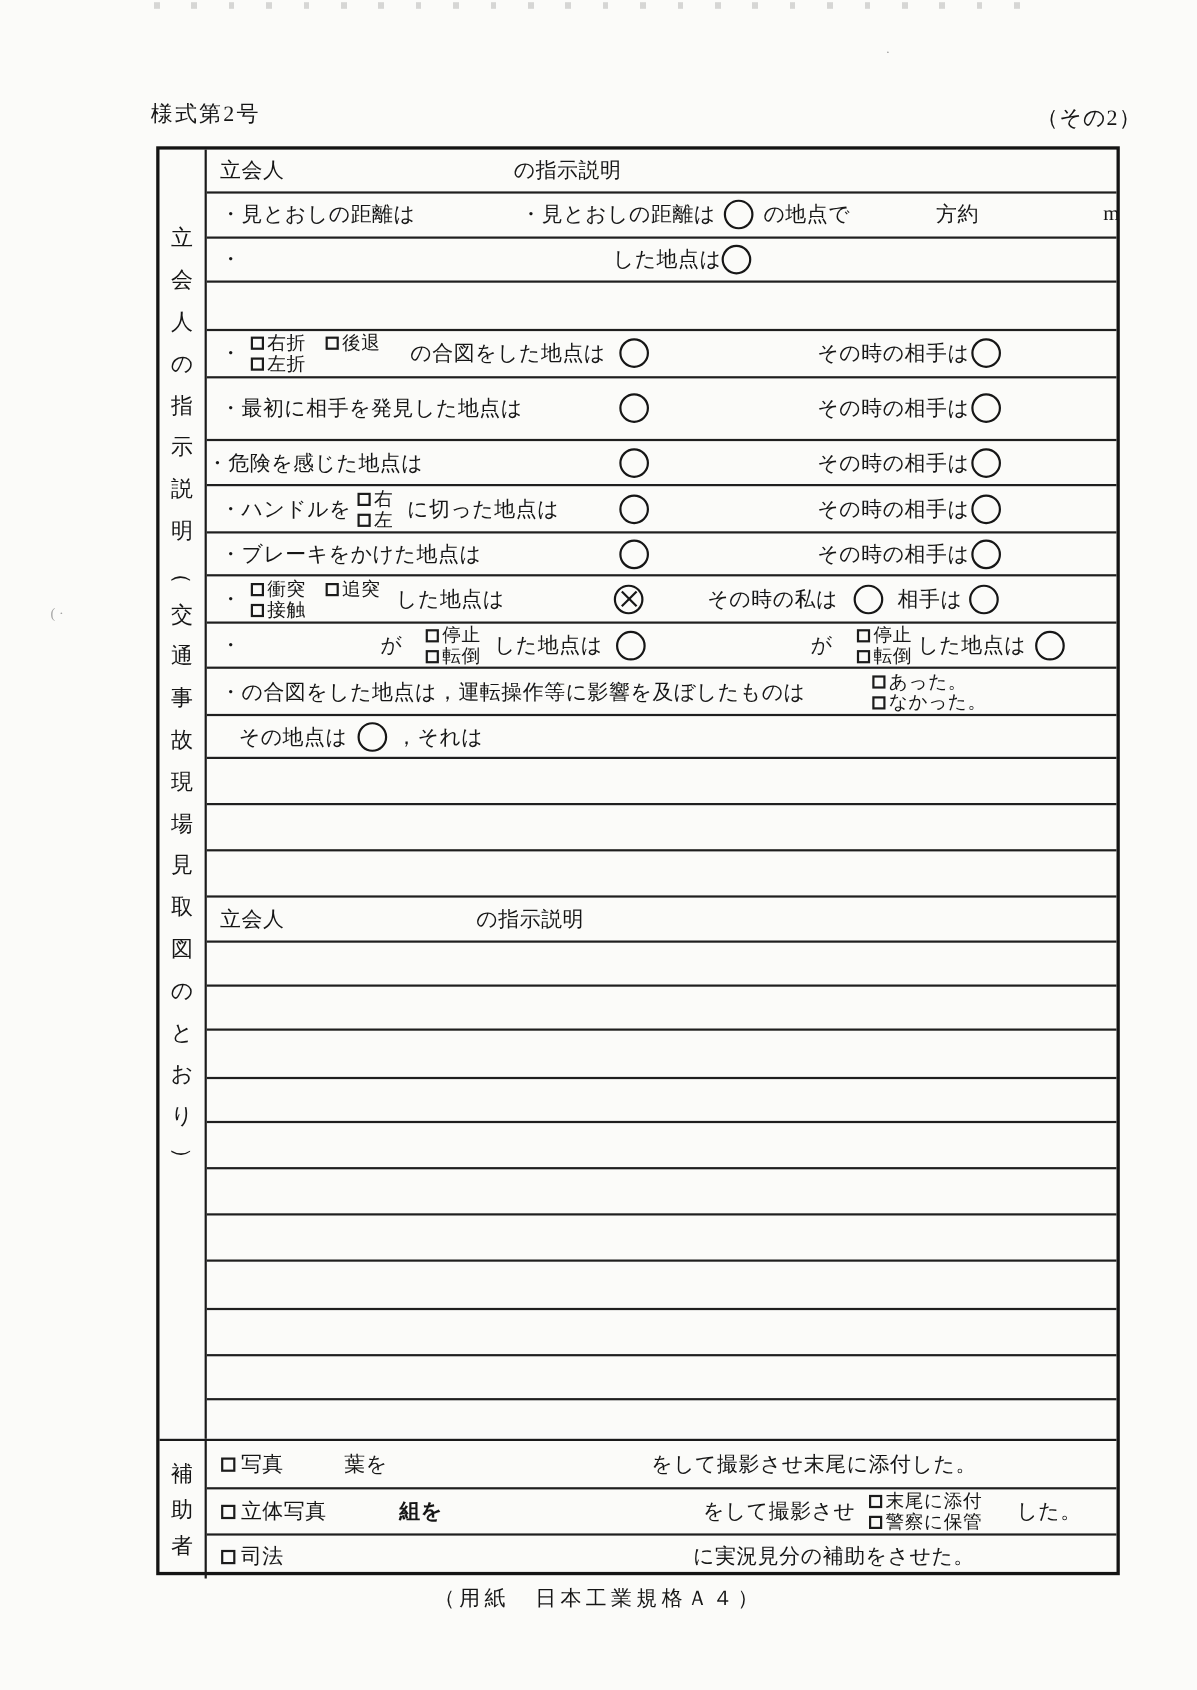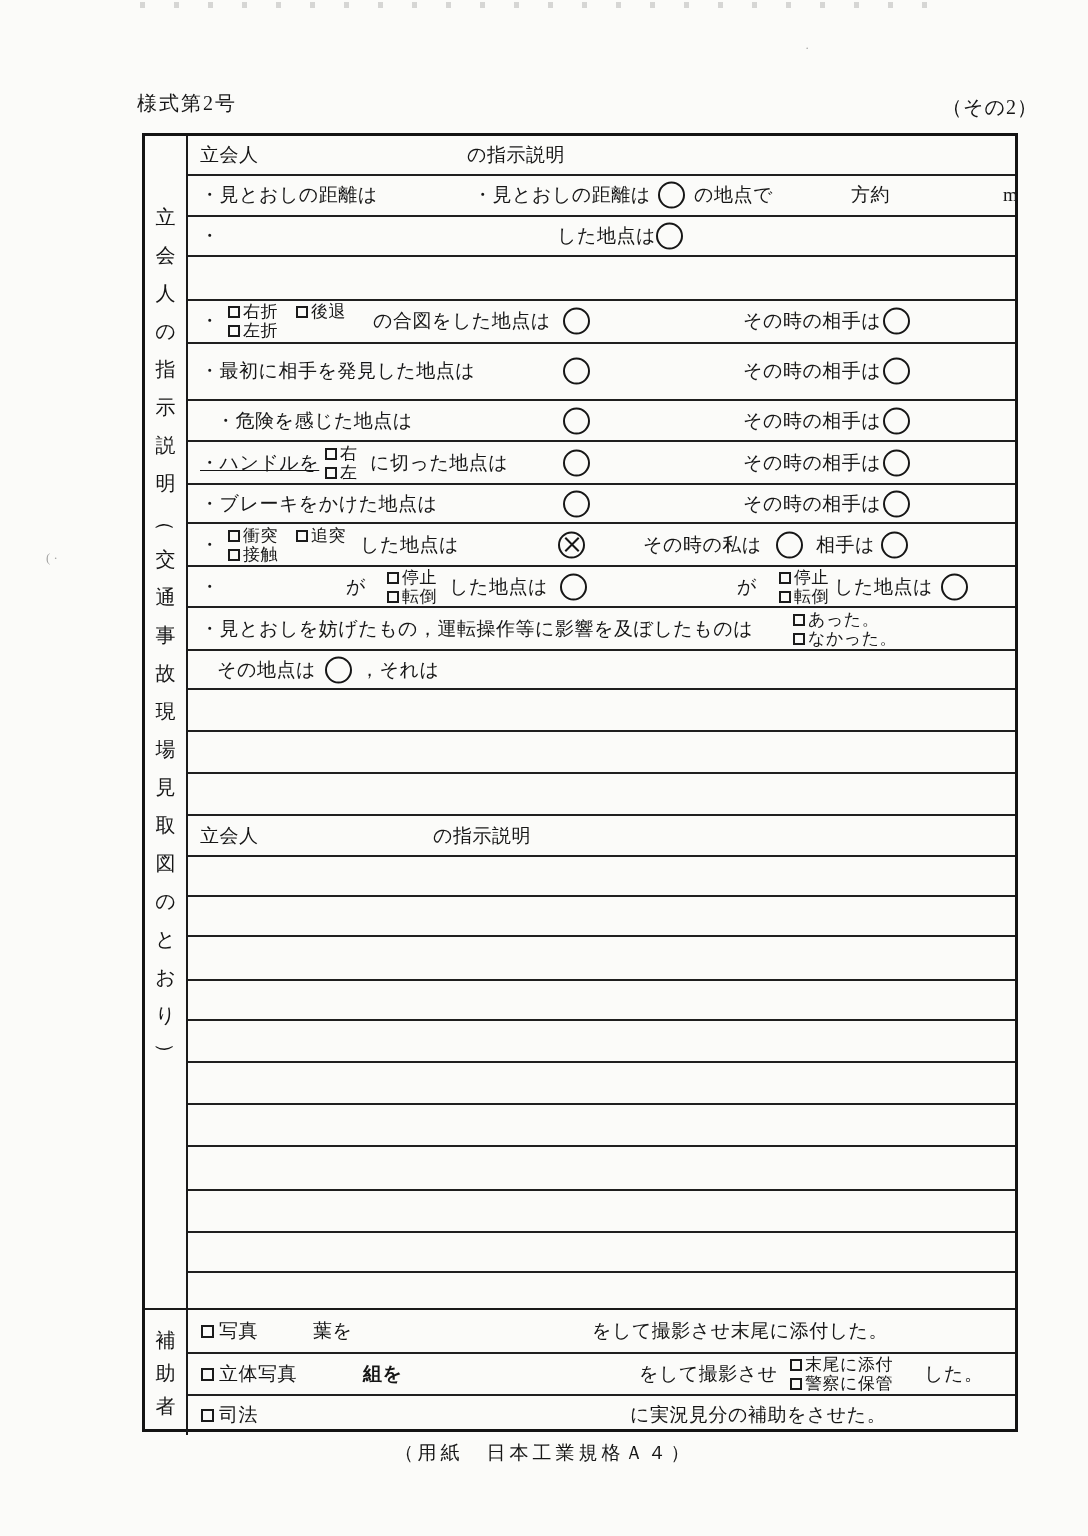--- a/index.html
+++ b/index.html
@@ -150,28 +150,28 @@
       </div>
 
       <div class="row" style="height:58px;">
         <span class="t" style="left:12px;">・最初に相手を発見した地点は</span>
         <span class="circle" style="left:375px;"></span>
         <span class="t" style="left:555px;">その時の相手は</span>
         <span class="circle" style="left:695px;"></span>
       </div>
 
       <div class="row" style="height:42px;">
-        <span class="t" style="left:28px;font-family:Liberation Serif, serif;">・危険を感じた地点は</span>
-        <span class="circle" style="left:375px;"></span>
-        <span class="t" style="left:555px;">その時の相手は</span>
-        <span class="circle" style="left:695px;"></span>
-      </div>
-
-      <div class="row" style="height:43px;">
-        <span class="t" style="left:12px;text-decoration:underline;">・ハンドルを</span>
+        <span class="t" style="left:0;font-family:Liberation Serif, serif;">・危険を感じた地点は</span>
+        <span class="circle" style="left:375px;"></span>
+        <span class="t" style="left:555px;">その時の相手は</span>
+        <span class="circle" style="left:695px;"></span>
+      </div>
+
+      <div class="row" style="height:43px;">
+        <span class="t" style="left:12px;">・ハンドルを</span>
         <span class="stack" style="left:125px;">
           <span class="sline"><span class="cbitem"><span class="cb"></span><span>右</span></span></span>
           <span class="sline"><span class="cbitem"><span class="cb"></span><span>左</span></span></span>
         </span>
         <span class="t" style="left:182px;">に切った地点は</span>
         <span class="circle" style="left:375px;"></span>
         <span class="t" style="left:555px;">その時の相手は</span>
         <span class="circle" style="left:695px;"></span>
       </div>
 
@@ -208,21 +208,21 @@
         <span class="t" style="left:549px;">が</span>
         <span class="stack" style="left:579px;">
           <span class="sline"><span class="cbitem"><span class="cb"></span><span>停止</span></span></span>
           <span class="sline"><span class="cbitem"><span class="cb"></span><span>転倒</span></span></span>
         </span>
         <span class="t" style="left:646px;">した地点は</span>
         <span class="circle" style="left:753px;"></span>
       </div>
 
       <div class="row" style="height:43px;">
-        <span class="t" style="left:12px;">・見とおしを妨げたもの，運転操作等に影響を及ぼしたものは</span>
+        <span class="t" style="left:12px;">・の合図をした地点は，運転操作等に影響を及ぼしたものは</span>
         <span class="stack" style="left:593px;">
           <span class="sline"><span class="cbitem"><span class="cb"></span><span>あった。</span></span></span>
           <span class="sline"><span class="cbitem"><span class="cb"></span><span>なかった。</span></span></span>
         </span>
       </div>
 
       <div class="row" style="height:40px;">
         <span class="t" style="left:29px;">その地点は</span>
         <span class="circle" style="left:137px;"></span>
         <span class="t" style="left:172px;">，それは</span>

